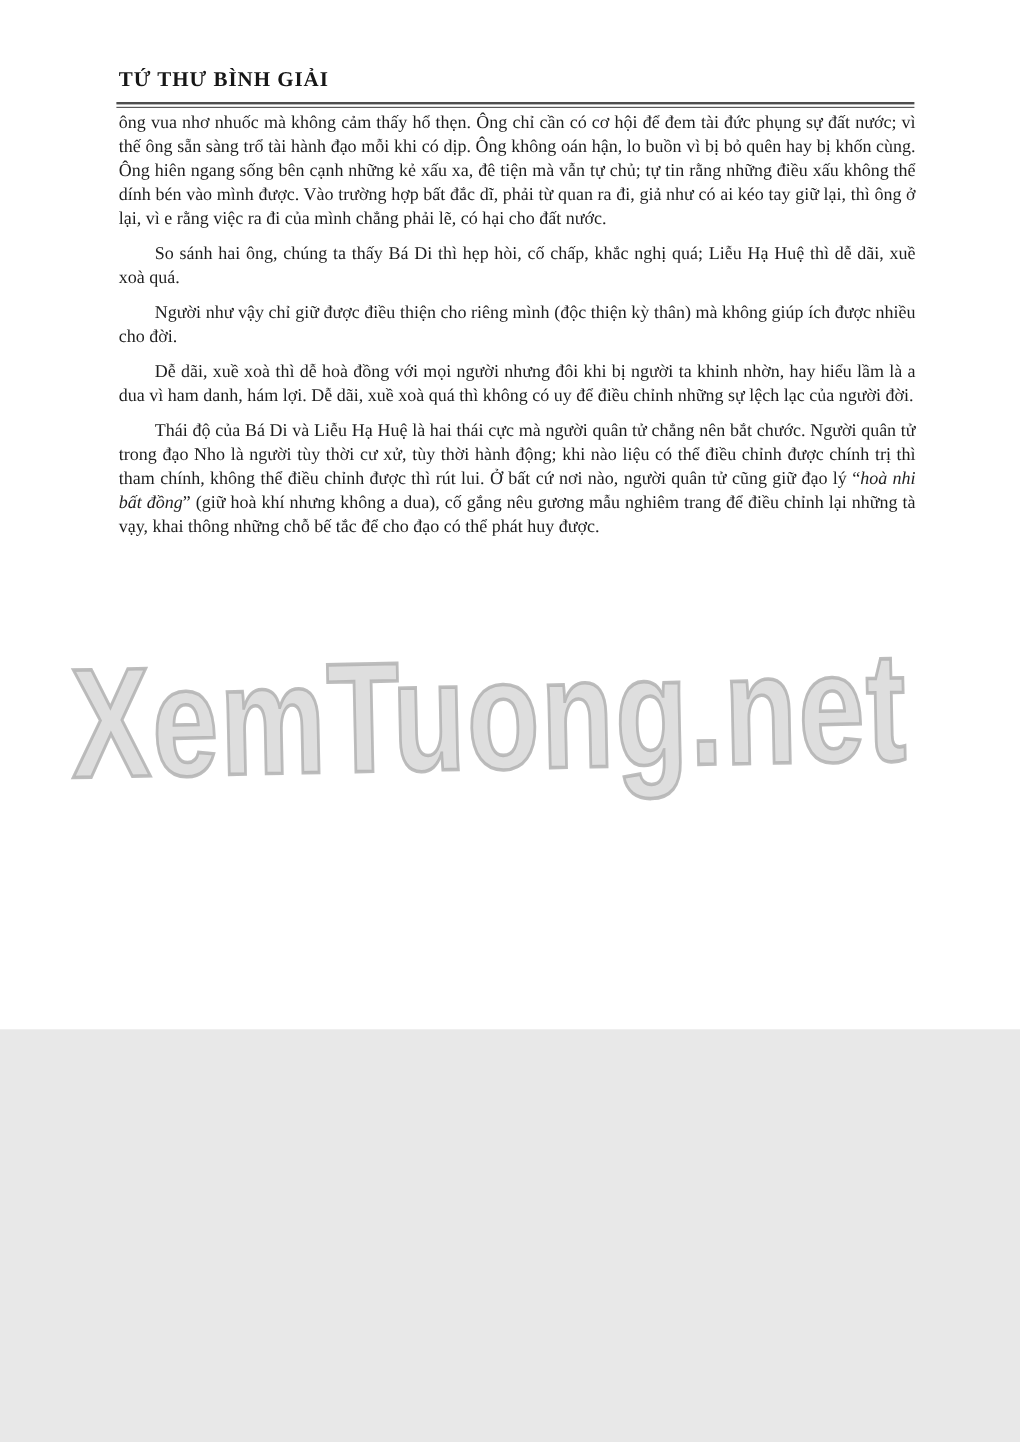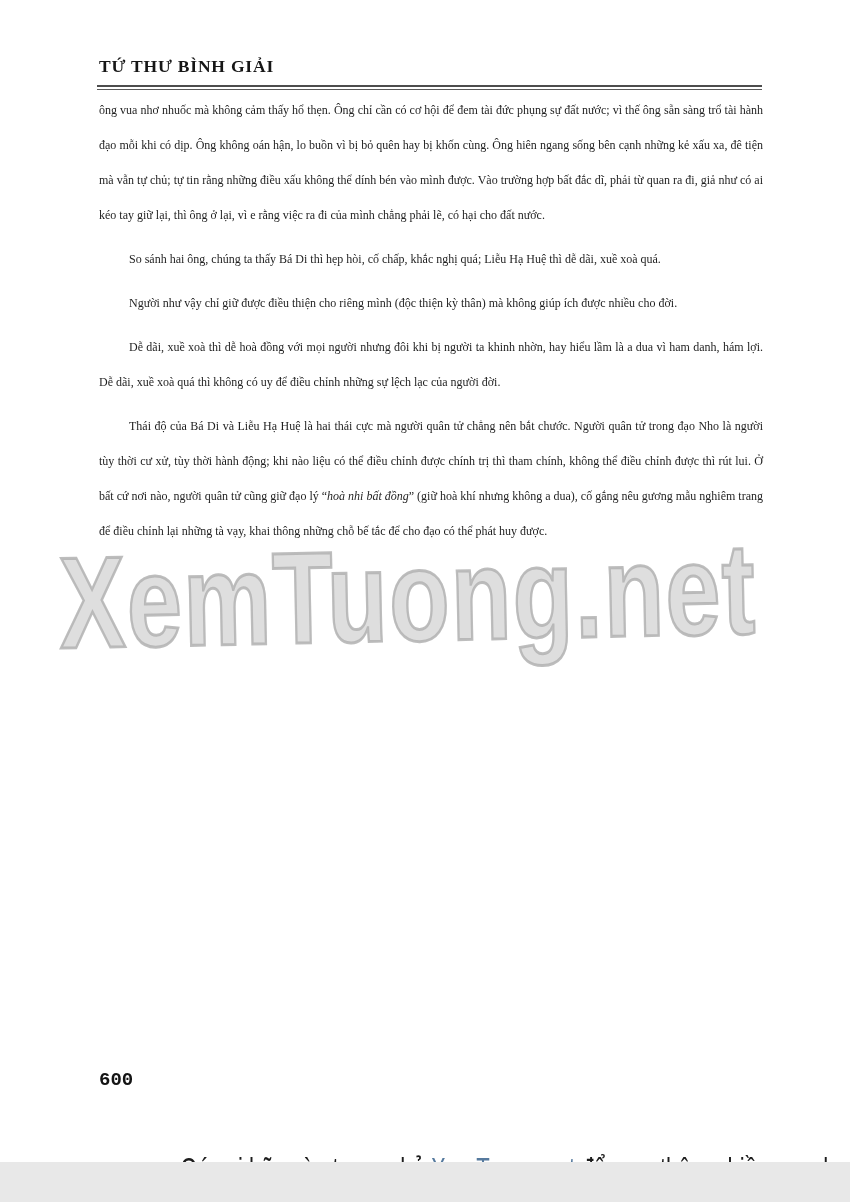--- a/index.html
+++ b/index.html
@@ -1,20 +1,20 @@
 <!DOCTYPE html>
 <html><head>
 <meta charset="utf-8">
 <style>
   * { margin: 0; padding: 0; box-sizing: border-box; }
   html, body { background: #e8e8e8; }
   .page {
     position: relative;
     width: 850px;
-    height: 1162px;
+    height: 858px;
     background: #ffffff;
     overflow: hidden;
     font-family: "Liberation Serif", serif;
   }
   .header-title {
     position: absolute;
     left: 99px;
     top: 56px;
     font-family: "Liberation Serif", serif;
     font-size: 17.5px;
@@ -32,22 +32,22 @@
     border-top: 2px solid #4d4d4d;
     border-bottom: 1px solid #5a5a5a;
   }
   .body-text {
     position: absolute;
     left: 99px;
     top: 93px;
     width: 664px;
     z-index: 2;
     font-family: "Liberation Serif", serif;
-    font-size: 12px;
-    line-height: 35px;
+    font-size: 15px;
+    line-height: 20px;
     color: #1e1e1e;
     text-align: justify;
   }
   .body-text p { margin: 0; }
   .body-text p + p { margin-top: 9px; text-indent: 30px; }
   .italic-phrase { font-style: italic; margin-top: 44px; }
   .watermark {
     position: absolute;
     left: 58px;
     top: 538px;

